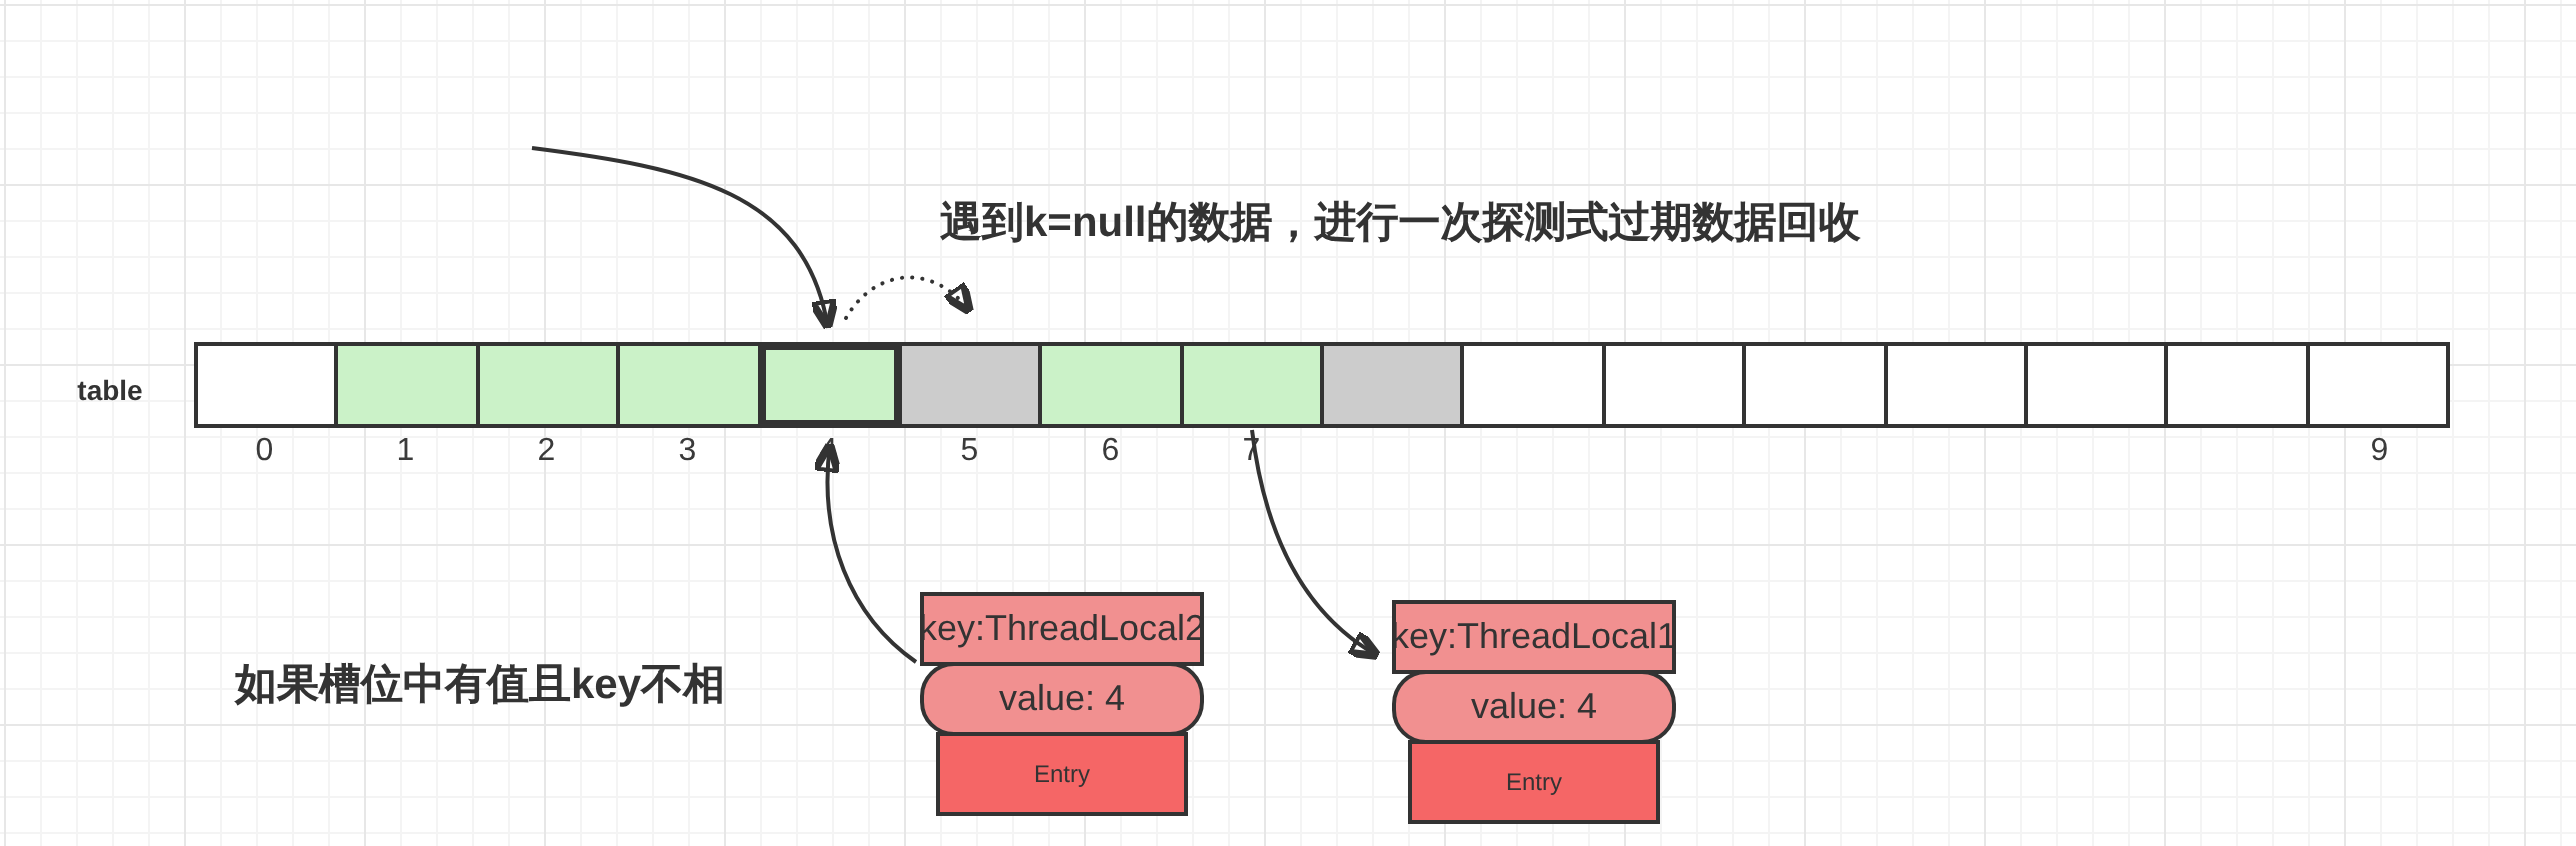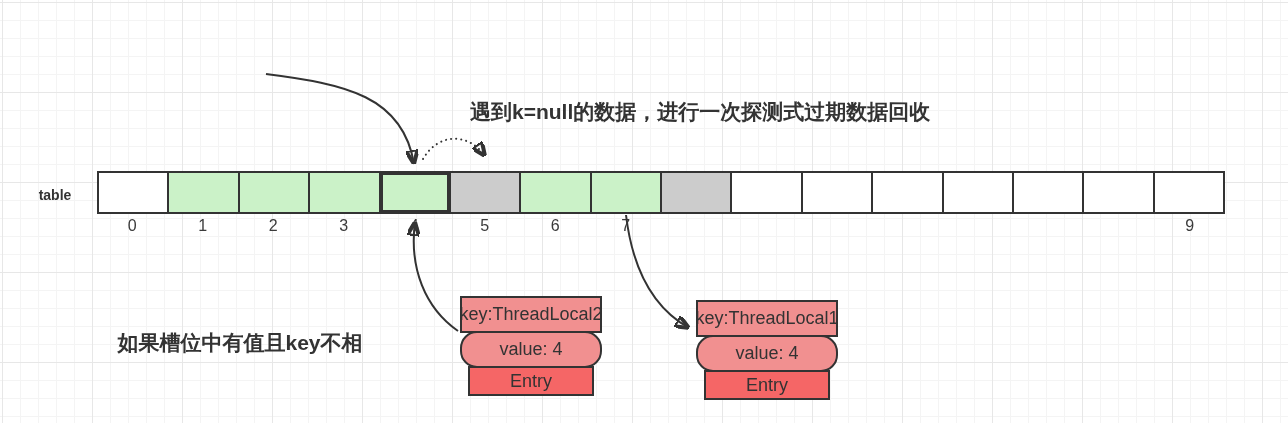--- a/index.html
+++ b/index.html
@@ -72,25 +72,25 @@
   .entry-group.g2{left:696px;top:300px;}
   .entry-row{
     width:142px;height:37px;
     background:var(--entry-row-fill);
     border:2px solid var(--stroke);
     display:flex;align-items:center;justify-content:center;
     font-size:18px;
   }
   .entry-row + .entry-row{margin-top:-2px;border-radius:17px;}
   .entry-footer{
-    width:126px;height:30px;margin-left:8px;margin-top:-2px;
+    width:126px;height:42px;margin-left:8px;margin-top:-2px;
     background:var(--entry-footer-fill);
     border:2px solid var(--stroke);
     display:flex;align-items:center;justify-content:center;
-    font-size:18px;
+    font-size:12px;
   }
   svg.arrows{position:absolute;left:0;top:0;z-index:5;pointer-events:none;}
   svg.arrows path{fill:none;stroke:var(--stroke);stroke-width:2;}
 </style>
 </head>
 <body>
 
 <div class="canvas">
 
 

